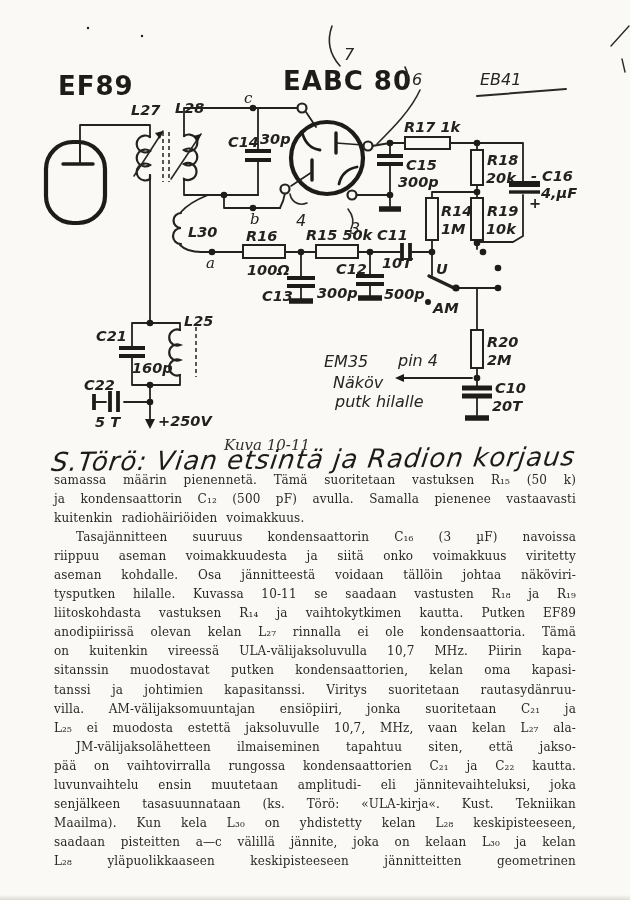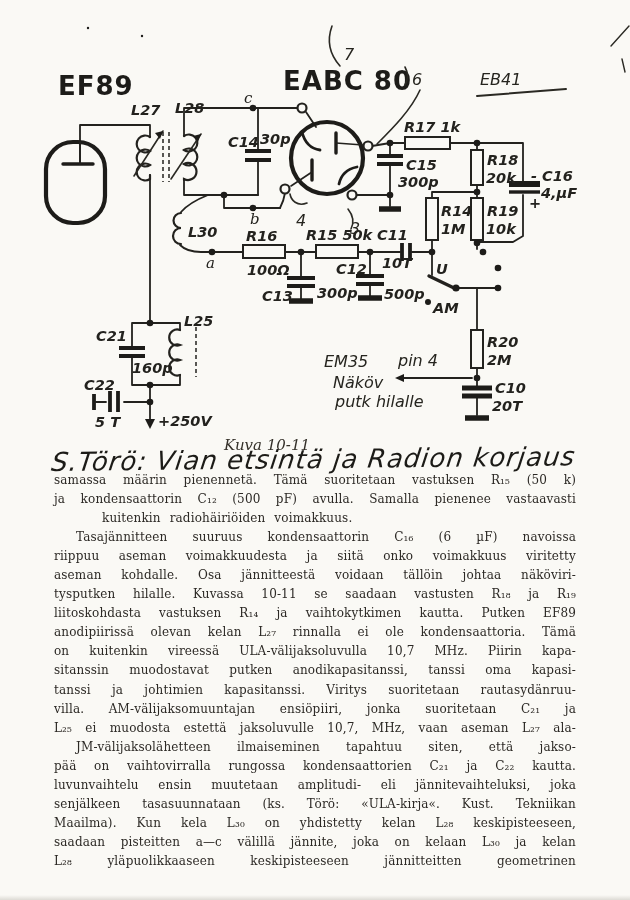--- a/index.html
+++ b/index.html
@@ -26,21 +26,21 @@
   .hwline{stroke:#2a2923;stroke-width:1.6;fill:none;stroke-linecap:round;}
   
   .caption{position:absolute;left:12px;top:436px;width:510px;text-align:center;
            font:italic 15px "DejaVu Serif",serif;color:#343029;}
   .hand-title{position:absolute;left:52px;top:444px;width:560px;
            font:italic 26px "DejaVu Sans",sans-serif;color:#1c1b17;
            transform:skewX(-8deg) rotate(-0.6deg);letter-spacing:1px;white-space:nowrap;}
   .body-text{position:absolute;left:54px;top:471px;width:522px;
            font-size:12px;line-height:19.05px;letter-spacing:0.15px;color:#2c2925;}
   .bt{text-align:justify;text-align-last:justify;}
-  .bt.noj{text-align:left;text-align-last:left;word-spacing:5px;margin-left:48px;}
+  .bt.noj{text-align:left;text-align-last:left;word-spacing:5px;}
   .bt.indent{text-indent:22px;}
   .page-num{position:absolute;left:52px;top:898px;font-size:17px;color:#14532d;}
 </style>
 </head>
 <body>
 
 <div class="page">
 
   <svg class="schematic" width="630" height="436" viewBox="0 0 630 436">
 
@@ -241,41 +241,41 @@
   <div class="hand-title">S.Törö: Vian etsintä ja Radion korjaus</div>
 
   <div class="body-text">
 
       <div class="bt"><span>samassa määrin pienennetä. Tämä suoritetaan vastuksen R₁₅ (50 k)</span></div>
 
       <div class="bt"><span>ja kondensaattorin C₁₂ (500 pF) avulla. Samalla pienenee vastaavasti</span></div>
 
       <div class="bt noj"><span>kuitenkin radiohäiriöiden voimakkuus.</span></div>
 
-      <div class="bt indent"><span>Tasajännitteen suuruus kondensaattorin C₁₆ (6 µF) navoissa</span></div>
+      <div class="bt indent"><span>Tasajännitteen suuruus kondensaattorin C₁₆ (3 µF) navoissa</span></div>
 
       <div class="bt"><span>riippuu aseman voimakkuudesta ja siitä onko voimakkuus viritetty</span></div>
 
       <div class="bt"><span>aseman kohdalle. Osa jännitteestä voidaan tällöin johtaa näköviri-</span></div>
 
       <div class="bt"><span>tysputken hilalle. Kuvassa 10-11 se saadaan vastusten R₁₈ ja R₁₉</span></div>
 
       <div class="bt"><span>liitoskohdasta vastuksen R₁₄ ja vaihtokytkimen kautta. Putken EF89</span></div>
 
       <div class="bt"><span>anodipiirissä olevan kelan L₂₇ rinnalla ei ole kondensaattoria. Tämä</span></div>
 
       <div class="bt"><span>on kuitenkin vireessä ULA-välijaksoluvulla 10,7 MHz. Piirin kapa-</span></div>
 
-      <div class="bt"><span>sitanssin muodostavat putken anodikapasitanssi, tanssi oma kapasi-</span></div>
+      <div class="bt"><span>sitanssin muodostavat putken kondensaattorien, kelan oma kapasi-</span></div>
 
       <div class="bt"><span>tanssi ja johtimien kapasitanssi. Viritys suoritetaan rautasydänruu-</span></div>
 
       <div class="bt"><span>villa. AM-välijaksomuuntajan ensiöpiiri, jonka suoritetaan C₂₁ ja</span></div>
 
-      <div class="bt"><span>L₂₅ ei muodosta estettä jaksoluvulle 10,7, MHz, vaan aseman L₂₇ ala-</span></div>
+      <div class="bt"><span>L₂₅ ei muodosta estettä jaksoluvulle 10,7, MHz, vaan kelan L₂₇ ala-</span></div>
 
       <div class="bt indent"><span>JM-välijaksolähetteen ilmaiseminen tapahtuu siten, että jakso-</span></div>
 
       <div class="bt"><span>pää on vaihtovirralla rungossa kondensaattorien C₂₁ ja C₂₂ kautta.</span></div>
 
       <div class="bt"><span>luvunvaihtelu ensin muutetaan amplitudi- eli jännitevaihteluksi, joka</span></div>
 
       <div class="bt"><span>senjälkeen tasasuunnataan (ks. Törö: «ULA-kirja«. Kust. Tekniikan</span></div>
 
       <div class="bt"><span>Maailma). Kun kela L₃₀ on yhdistetty kelan L₂₈ keskipisteeseen,</span></div>

